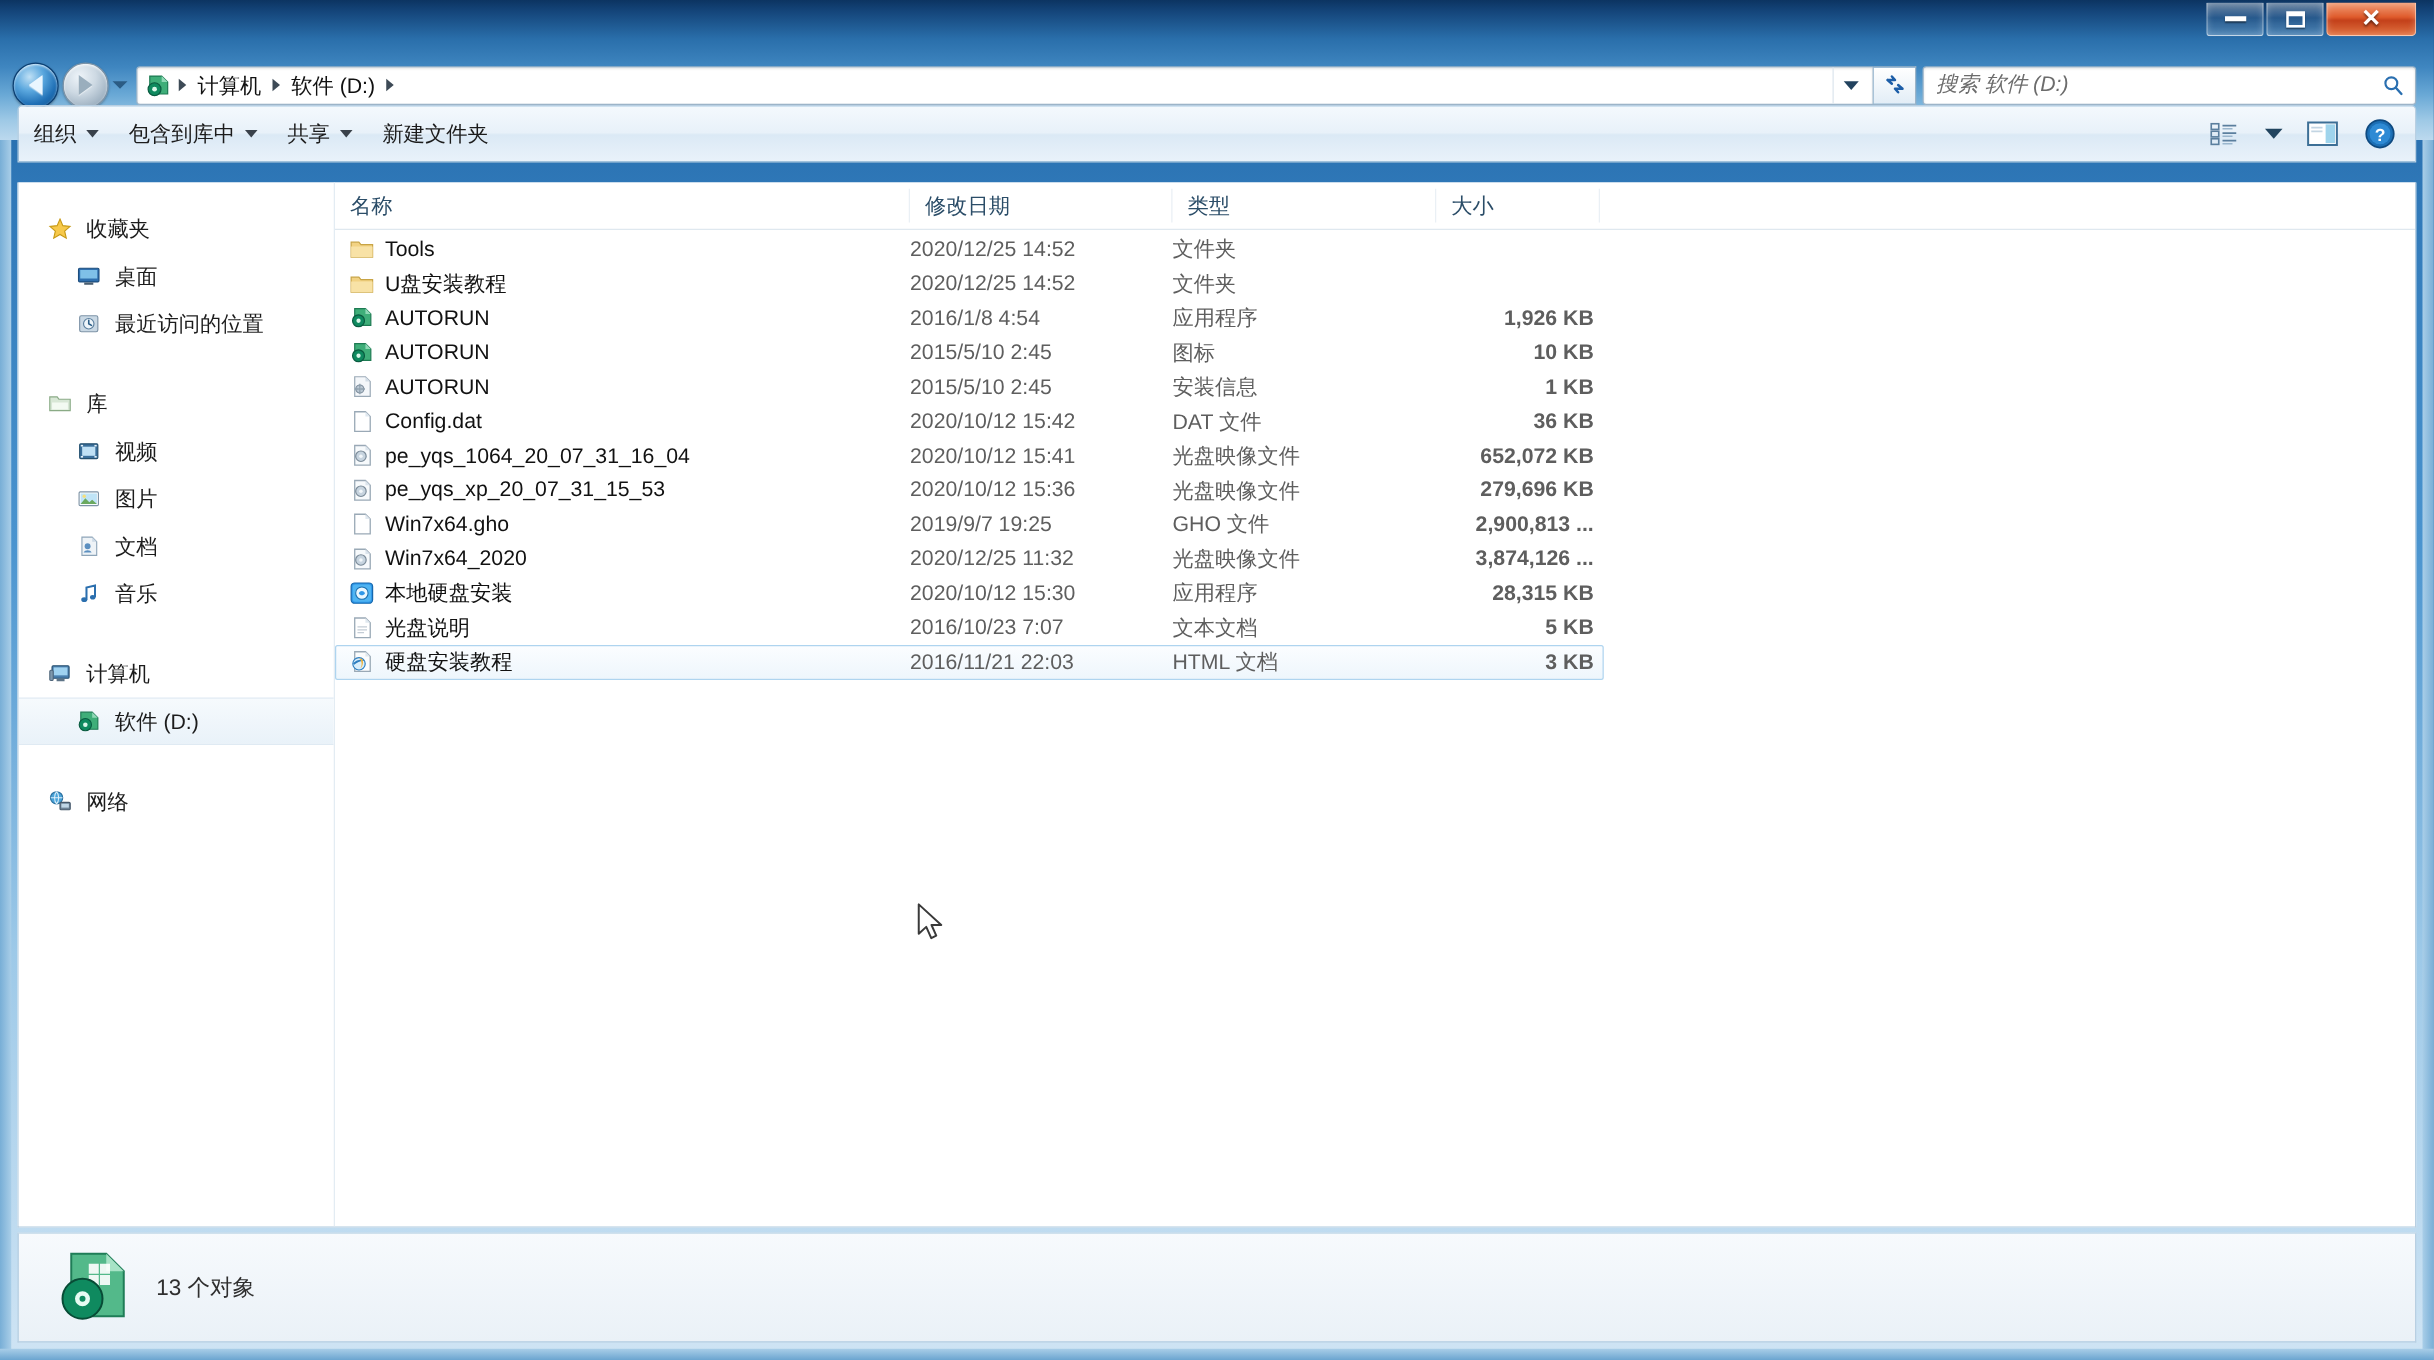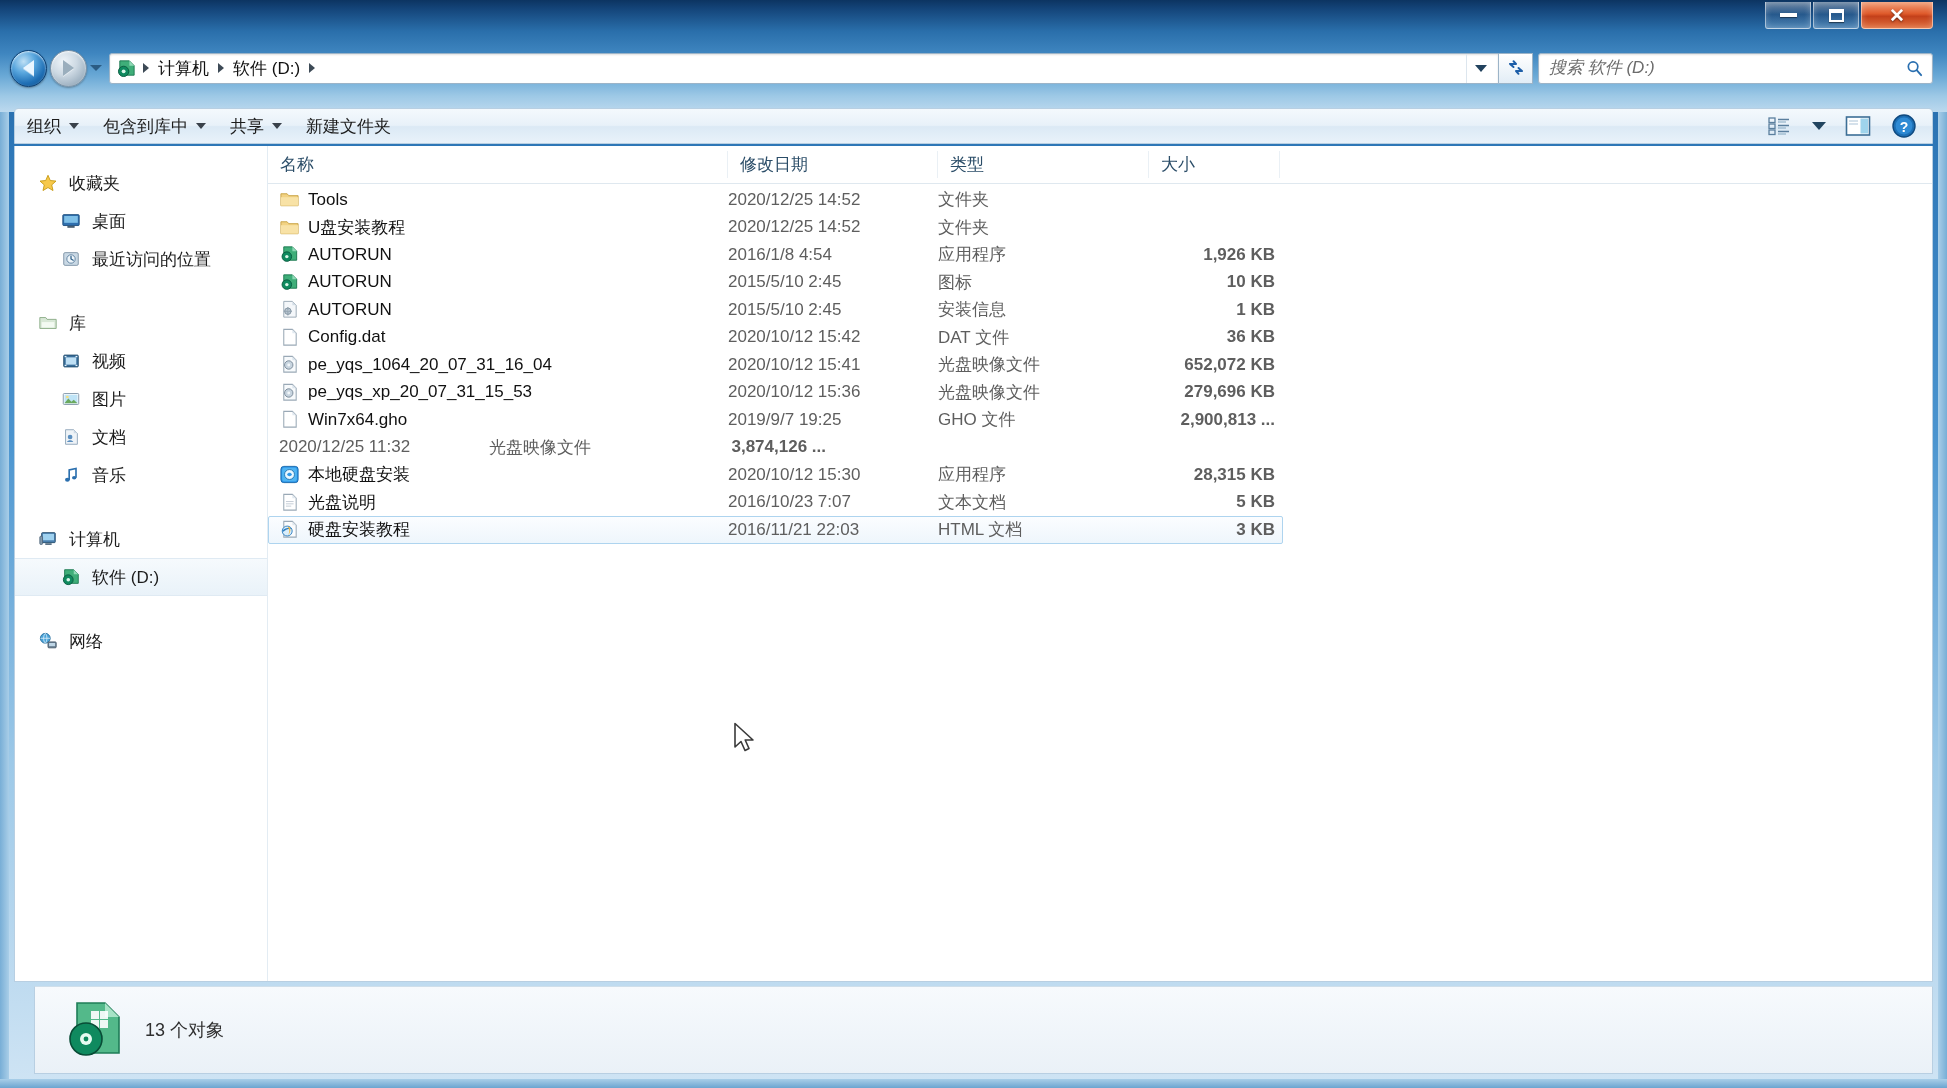--- a/index.html
+++ b/index.html
@@ -127,21 +127,21 @@
   .searchbox input {
     flex: 1 1 auto; border: none; outline: none; font-size: 17px;
     color: #444; font-style: italic; font-family: "Liberation Sans", sans-serif;
     background: transparent; min-width: 0;
   }
   .searchbox input::placeholder { color: #6c6c6c; font-style: italic; opacity: 1; }
   .magnifier { width: 19px; height: 19px; flex:none; }
 
   
   .cmdbar {
-    position: absolute; left: 14px; top: 108px; right: 14px; height: 36px;
+    position: absolute; left: 14px; top: 84px; right: 14px; height: 46px;
     background: linear-gradient(180deg,#f4f9fd 0%, #e8f1f9 48%, #dbe9f5 52%, #e9f2fa 100%);
     border: 1px solid #b8cfe2;
     border-radius: 4px 4px 0 0;
     display: flex; align-items: center; justify-content: space-between;
   }
   .cmdbtn {
     display: flex; align-items: center; height: 34px; padding: 0 12px;
     font-size: 17px; color: #1c1c1c; white-space: nowrap;
   }
   .cmd-caret { width:0;height:0;border-left:5px solid transparent;border-right:5px solid transparent;
@@ -204,21 +204,21 @@
   .r-date { width: 210px; color: #5e5e5e; white-space: nowrap; }
   .r-type { width: 211px; color: #5e5e5e; white-space: nowrap; }
   .r-size { width: 132px; color: #5e5e5e; text-align: right; padding-right: 6px; white-space: nowrap; font-weight: bold; }
   .f-ico { width: 21px; height: 21px; flex: none; display:block; }
 
   
   .statusbar {
     position: absolute; left: 14px; right: 14px; bottom: 14px; height: 88px;
     background: linear-gradient(180deg,#f7fafd,#eaf1f7);
     border: 1px solid #b8cfe2; border-top: 1px solid #cfdfeb;
-    display: flex; align-items: center; padding-left: 26px; margin-left: 20px;
+    display: flex; align-items: center; padding-left: 26px;
   }
   .status-ico { width: 66px; height: 66px; flex: none; margin-right: 18px; }
   .status-text { font-size: 18px; color: #2f2f2f; }
 
   
   .cursor { position: absolute; left: 733px; top: 722px; width: 26px; height: 34px; pointer-events:none;}
 </style>
 </head>
 <body>
 
@@ -579,20 +579,29 @@
                 <path d="M5 2.5 L14 2.5 L18 6.5 L18 19 L5 19 Z" fill="#ffffff" stroke="#9aa9b6" stroke-width="1.1"></path>
                 <path d="M14 2.5 L18 6.5 L14 6.5 Z" fill="#e0e8ef"></path>
               </svg>
               <span>Win7x64.gho</span>
             </div>
             <div class="r-date">2019/9/7 19:25</div>
             <div class="r-type">GHO 文件</div>
             <div class="r-size">2,900,813 ...</div>
           </div>
           <div class="row">
+            <div class="r-name">
+              <svg class="f-ico" viewBox="0 0 22 22">
+                <path d="M5 2.5 L14 2.5 L18 6.5 L18 19 L5 19 Z" fill="#f7fafc" stroke="#9aa9b6" stroke-width="1.1"></path>
+                <path d="M14 2.5 L18 6.5 L14 6.5 Z" fill="#dbe4ec"></path>
+                <circle cx="10.2" cy="11.5" r="4.4" fill="#c7d4df" stroke="#7b8b99" stroke-width="1"></circle>
+                <circle cx="10.2" cy="11.5" r="1.5" fill="#f2f7fa"></circle>
+              </svg>
+              <span>Win7x64_2020</span>
+            </div>
             <div class="r-date">2020/12/25 11:32</div>
             <div class="r-type">光盘映像文件</div>
             <div class="r-size">3,874,126 ...</div>
           </div>
           <div class="row">
             <div class="r-name">
               <svg class="f-ico" viewBox="0 0 22 22">
                 <rect x="2" y="2.5" width="18" height="17" rx="3" fill="#2f97e8" stroke="#1668ad" stroke-width="1"></rect>
                 <rect x="3.3" y="3.8" width="15.4" height="14.4" rx="2.4" fill="#4fb4f2"></rect>
                 <circle cx="11" cy="11" r="5.2" fill="#e9f7ff" stroke="#1b6fae" stroke-width="0.9"></circle>

